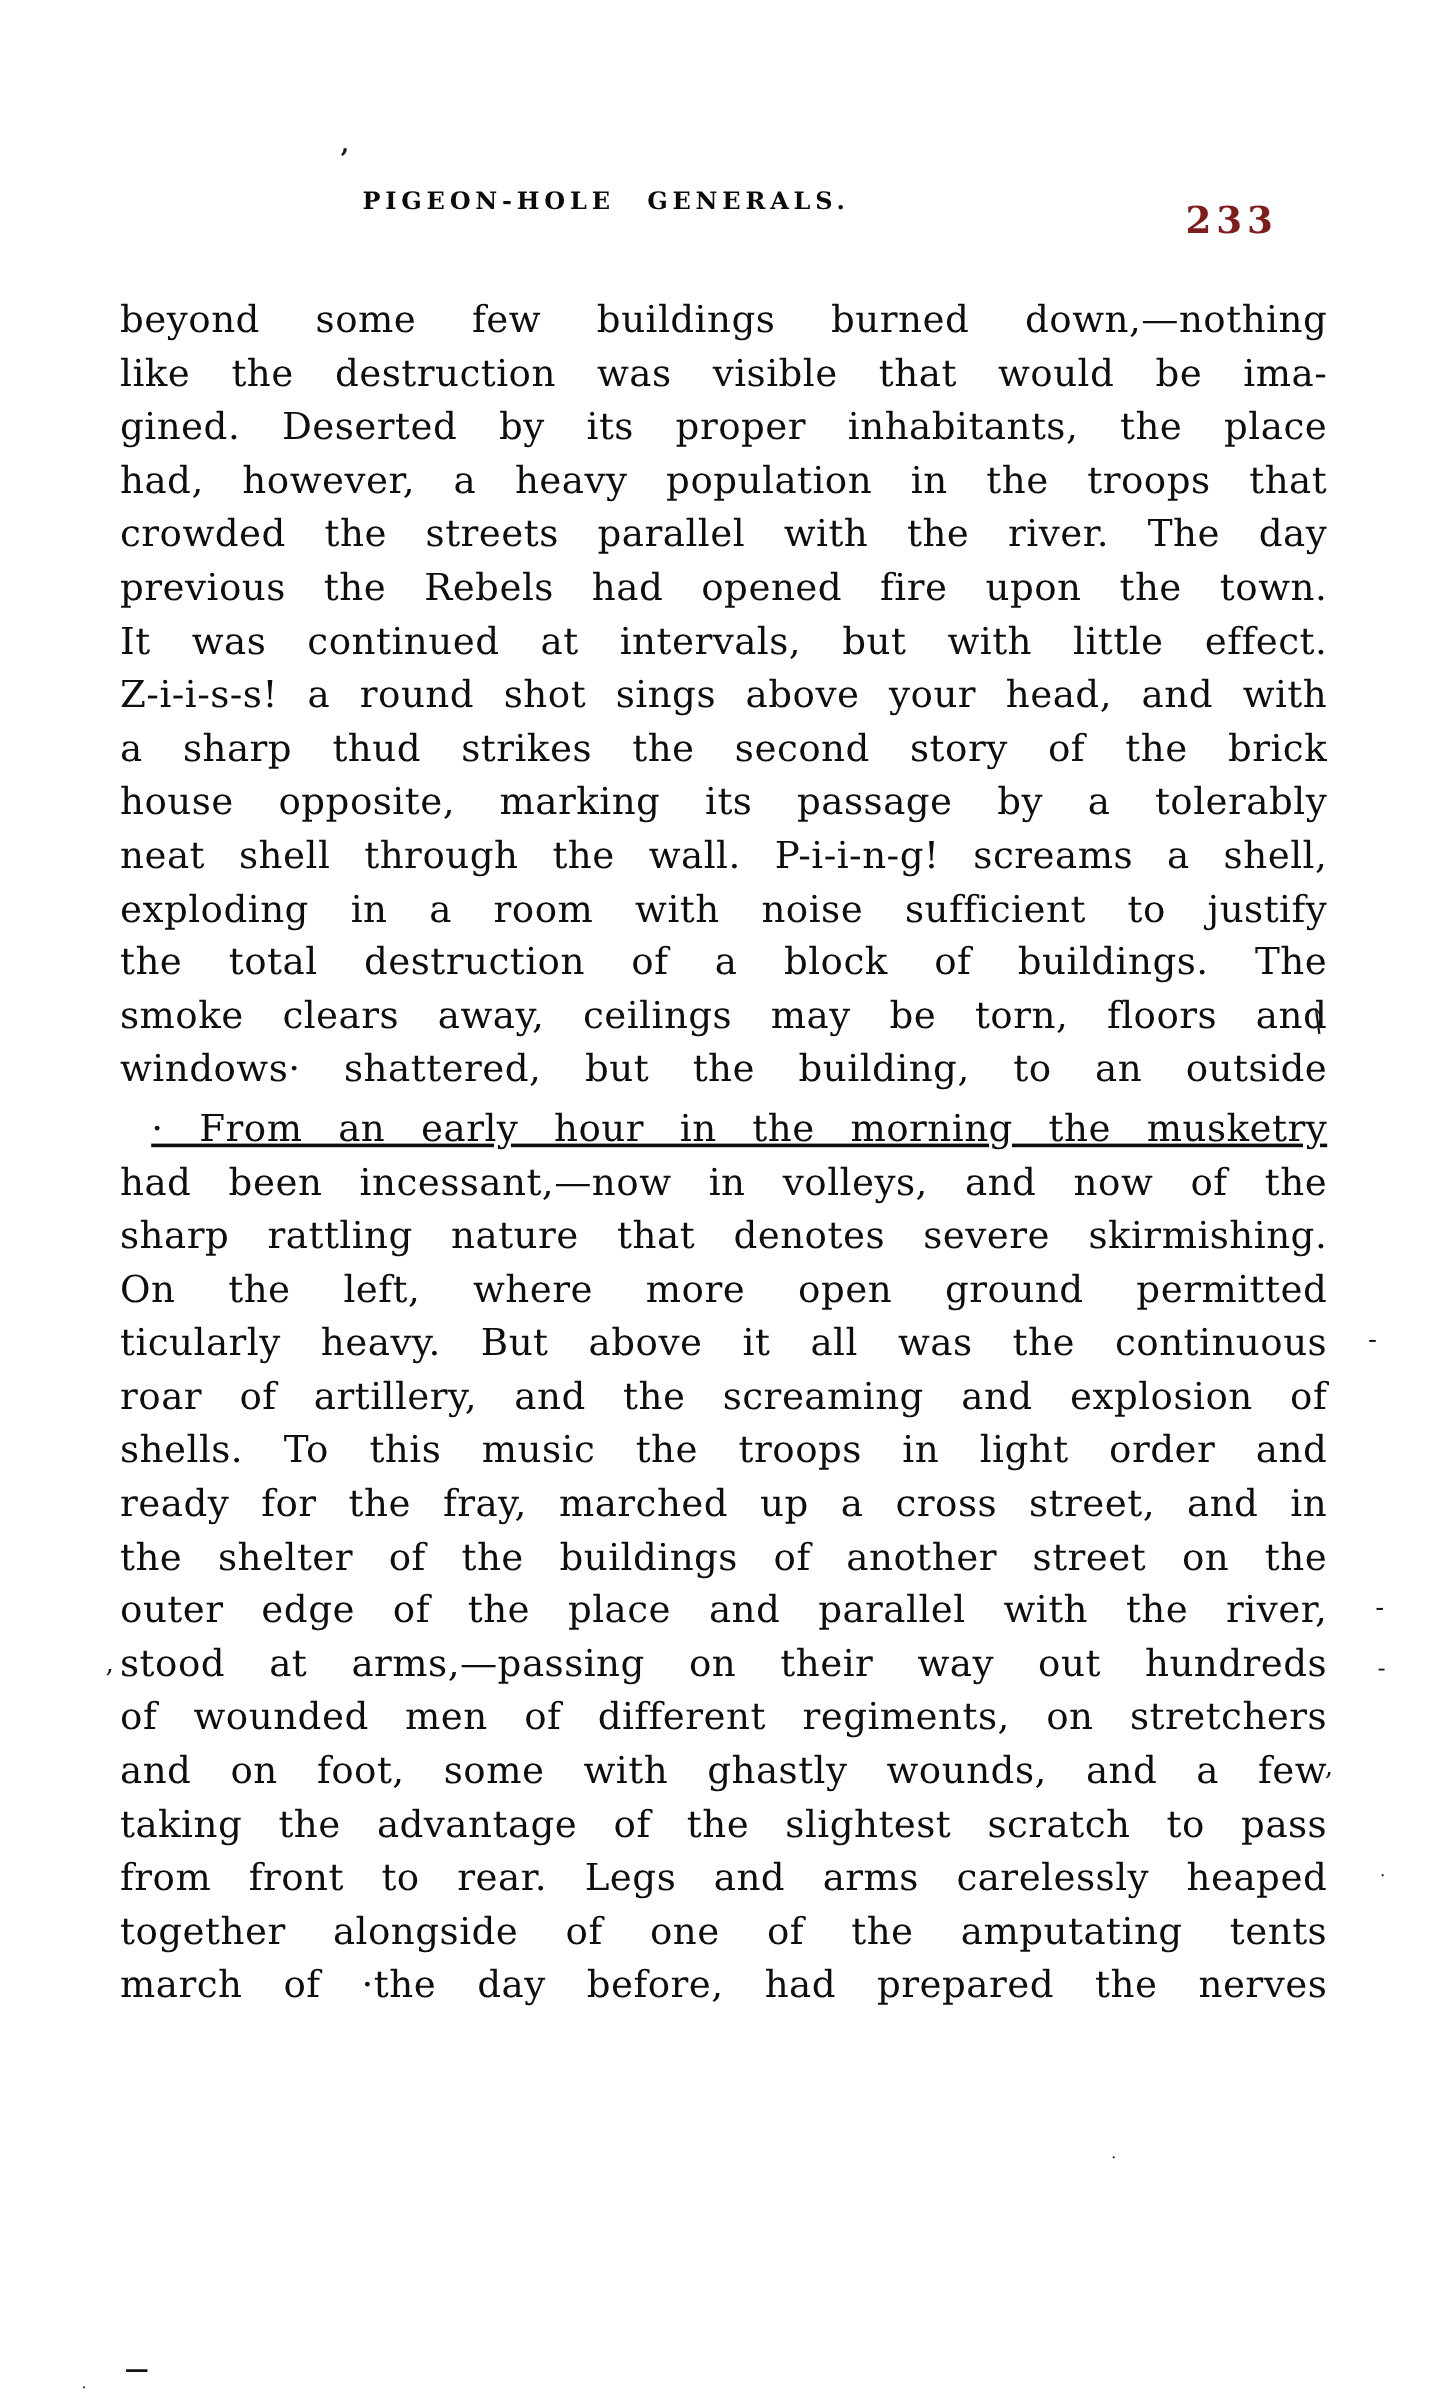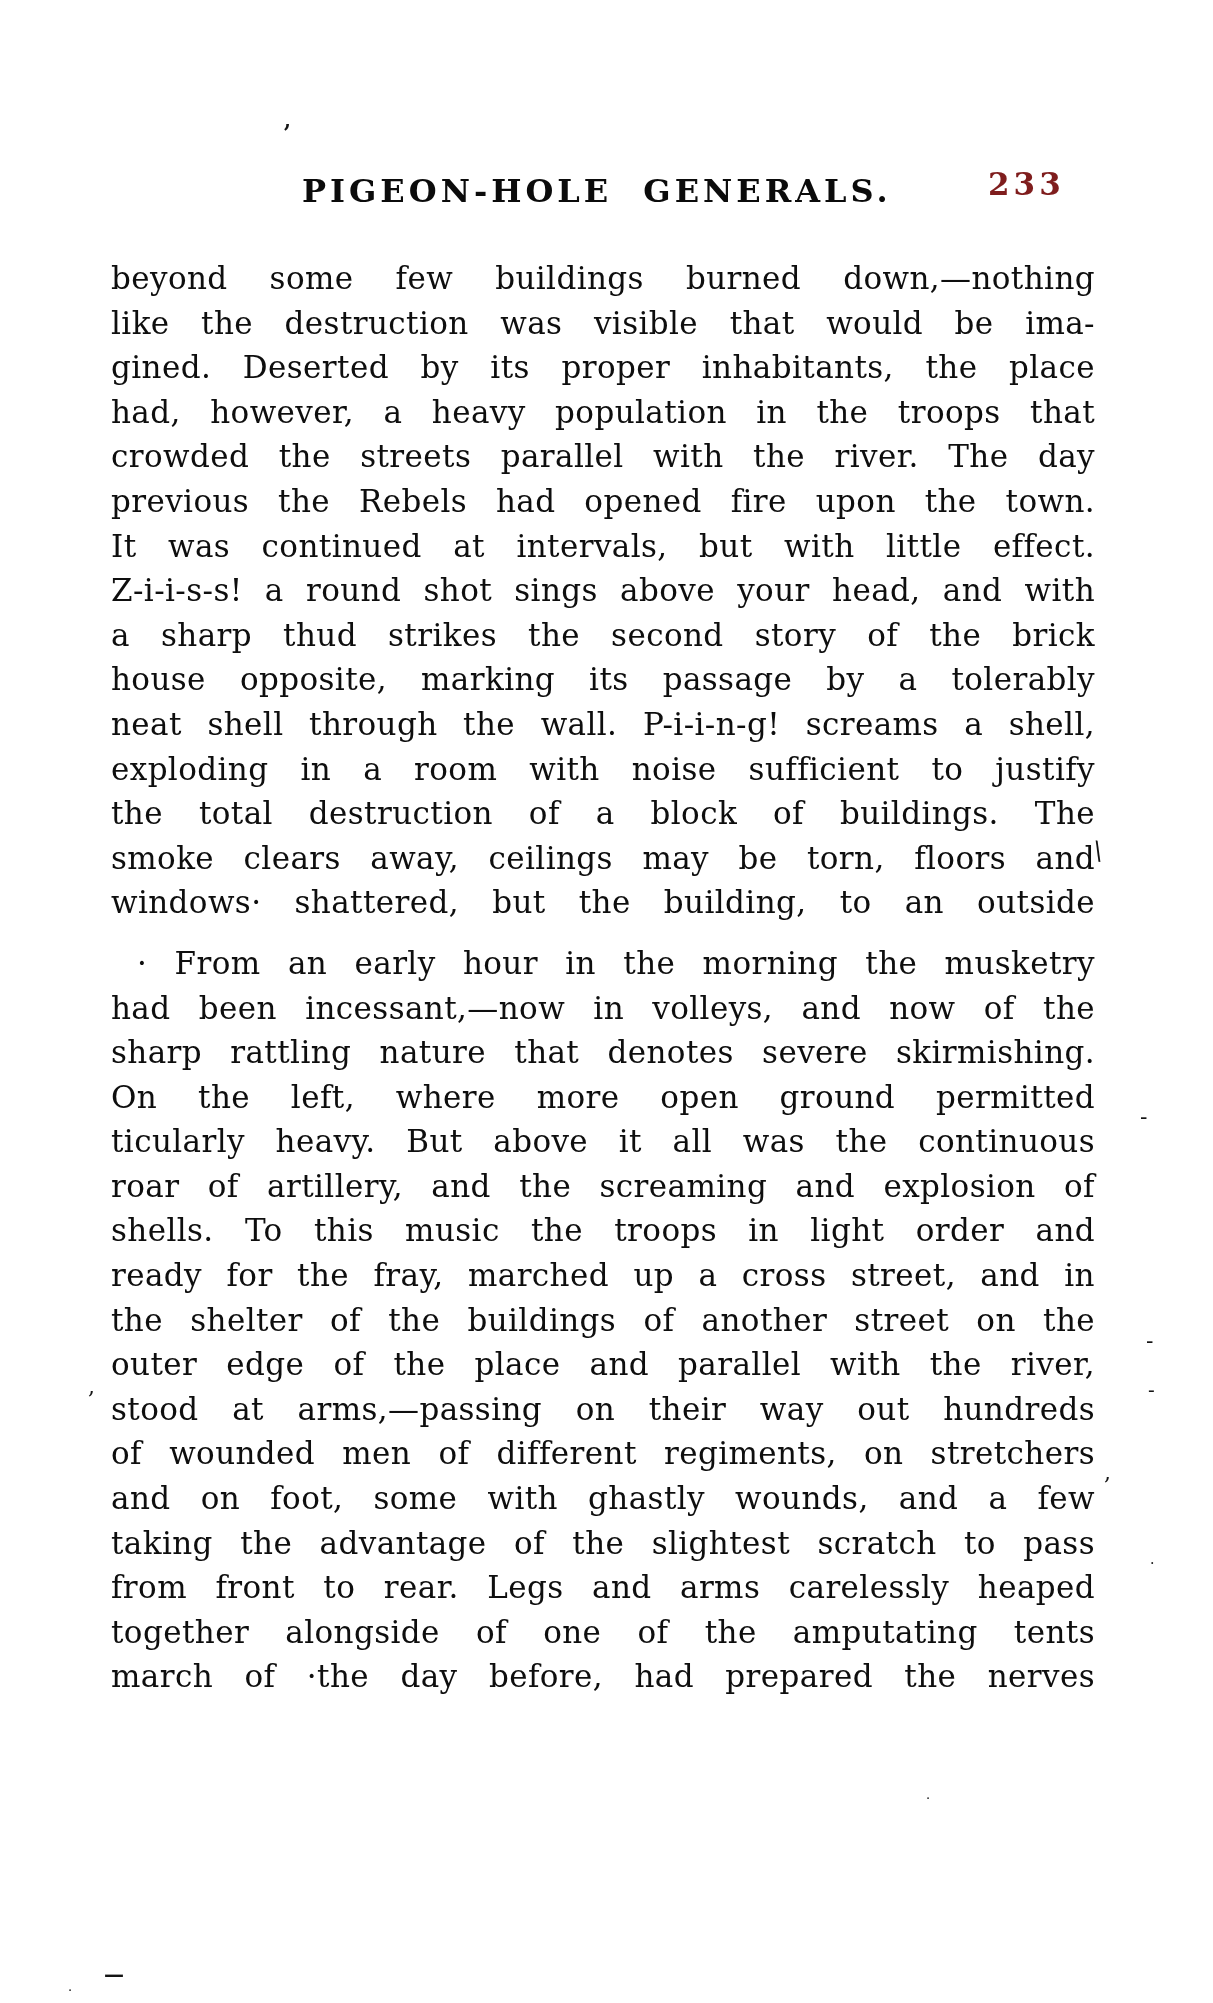--- a/index.html
+++ b/index.html
@@ -6,49 +6,49 @@
   .page {
     position:relative;
     width:1213px; height:2003px;
     background:#ffffff;
     overflow:hidden;
     font-family:"DejaVu Serif", serif;
     color:#0d0d0d;
   }
   
   .running-title {
-    position:absolute; left:302px; top:172px;
-    font-size:32px; font-weight:bold;
+    position:absolute; left:302px; top:155px;
+    font-size:20px; font-weight:bold;
     letter-spacing:4px; word-spacing:16px;
     color:#0b0b0b;
     white-space:nowrap;
   }
   .page-number {
     position:absolute; left:988px; top:166px;
     font-size:31px; font-weight:bold;
     letter-spacing:4px;
     color:#7f1d1d;
   }
   
   .textblock {
     position:absolute; left:95px; top:240px;
     width:1016px;
     font-size:31px;
     line-height:44.6px;
     color:#0e0e0e;
   }
-  .paragraph { margin:16px; padding:0; }
+  .paragraph { margin:5px; padding:0; }
   .line {
     text-align:justify;
     text-align-last:justify;
     white-space:normal;
     letter-spacing:0.4px;
   }
   .line.endline { text-align-last:left; }
-  .line.indent { text-indent:26px; }
+  .line.indent { text-indent:26px;text-decoration:underline; }
   
   .artifact {
     position:absolute;
     color:#141414;
     line-height:1;
     white-space:pre;
   }
   .art-1  { left:284px;  top:110px;  font-size:20px; font-weight:bold; }
   .art-2  { left:1094px; top:838px;  font-size:25px; transform:rotate(10deg); }
   .art-3  { left:1140px; top:1106px; font-size:22px; }

